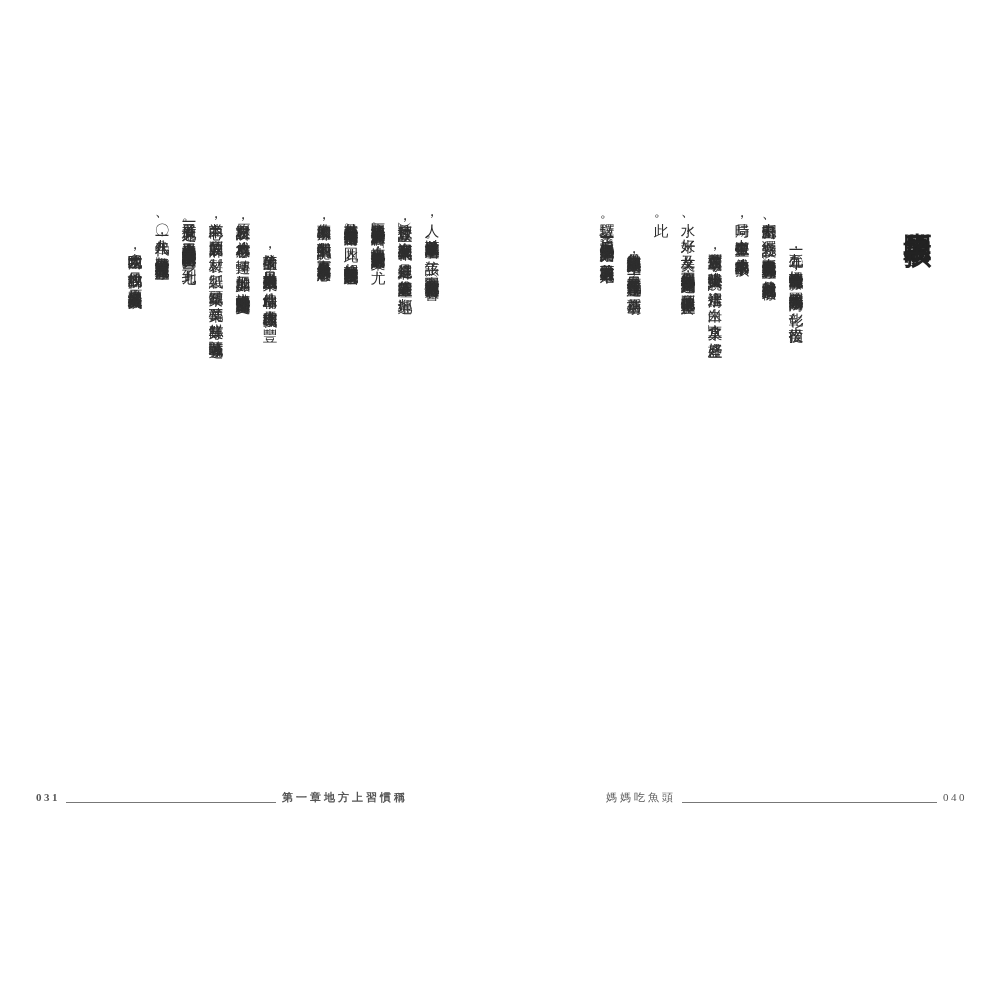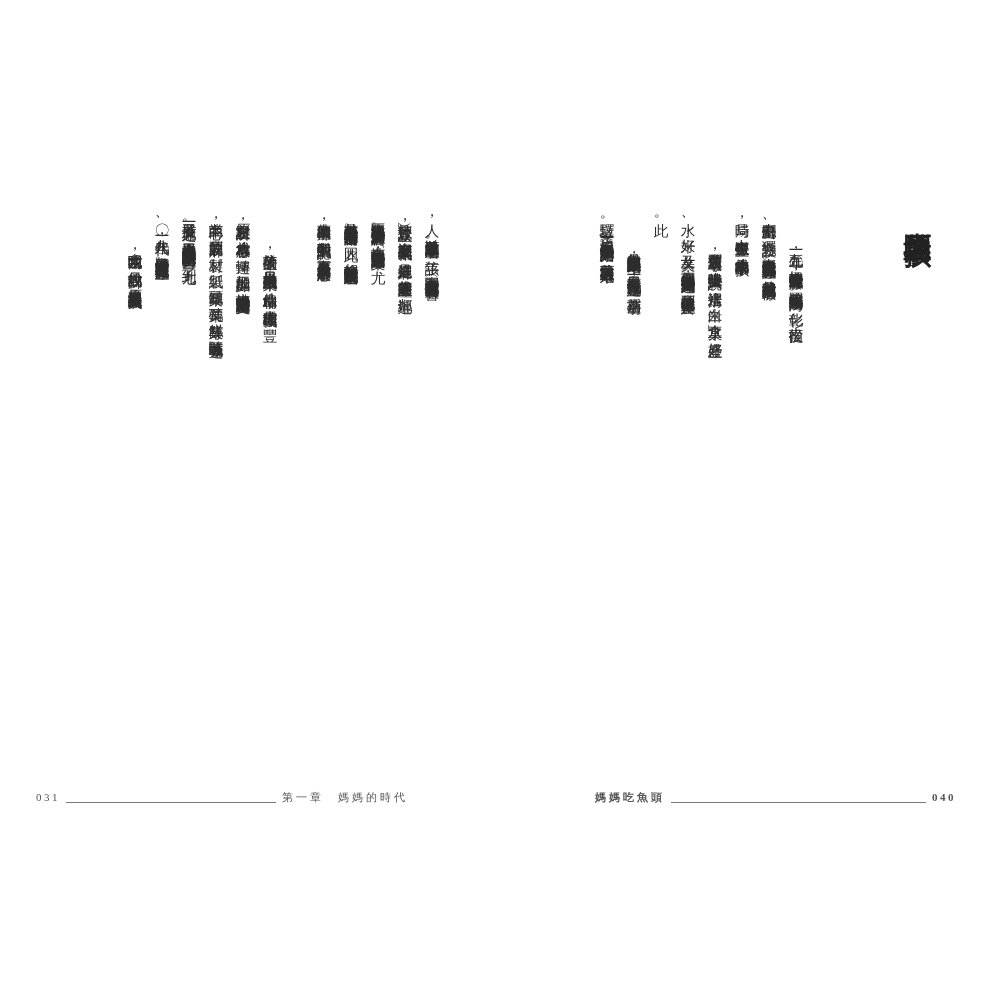--- a/index.html
+++ b/index.html
@@ -35,56 +35,56 @@
       top: 790px;
       height: 14px;
       font-size: 11px;
       color: #555;
       display: flex;
       align-items: center;
     }
     .footer .rule { display: inline-block; height: 0; border-bottom: 1px solid #777; margin: 0 6px; position: relative; top: 5px; }
     .footer .num { letter-spacing: 2.5px; font-family: "Liberation Serif", serif; font-size: 11px; }
     .footer .txt { letter-spacing: 3px; }
-    .footer .chap { margin-right: 14px; letter-spacing: 3px; }
+    .footer .chap { margin-right: 0; letter-spacing: 3px; }
   </style>
 </head>
 <body>
 
 <div class="page left">
   <div class="col" style="left:424px;">人，以葫蘆墩米及水果產區聞名。該年，「臺灣製麻會社」（地方上習慣稱「布袋會</div>
   <div class="col" style="left:397px;">社」）於豐原設立，在沒有塑膠工業的年代，這裡是麻繩、麻袋的重要產區。鄰近地</div>
   <div class="col" style="left:370px;">區也因此種植了不少黃麻作為製麻原料。在地人很愛的「麻薏」就是黃麻的嫩葉，尤</div>
   <div class="col" style="left:343px;">其是在臺中研發的黃麻品種特別適合食用。因此，相較於大麵羹與我其實沒怎麼吃過</div>
   <div class="col" style="left:316px;">的東泉辣椒醬，我對臺中的認同，有更多是來自夏天的番薯麻薏湯。</div>
   <div class="col" style="left:262px; top:242px;">接著發生的，是日本人大力推動的伐木工業，八仙山林場、大雪山林場開伐，豐</div>
   <div class="col" style="left:235px;">原設立製材所，成為木材存放、轉運、加工的據點，也轉變為中部重要的交通樞紐與</div>
   <div class="col" style="left:208px;">商業中心，豐原的製麻、製材、製紙、鳳梨罐頭、磚瓦業、糕餅業等，隨著區域蓬勃</div>
   <div class="col" style="left:181px;">發展有了一席之地。木器工業的發展也帶動漆器產業及相關的美術工藝，到了一九七</div>
   <div class="col" style="left:154px;">〇、一九八〇年代，臺灣外銷出口的漆器已經有九成產自豐原。</div>
   <div class="col" style="left:127px; top:242px;">我太晚才明白，母親的故鄉，原來是這樣豐富美好的城鎮。</div>
 
-  <div class="footer" style="left:36px;">
+  <div class="footer" style="left:36px;font-weight:bold;">
     <span class="num">031</span>
     <span class="rule" style="width:210px;"></span>
     <span class="chap">第一章</span>
-    <span class="txt">媽媽的時代</span>
+    <span class="txt">地方上習慣稱</span>
   </div>
 </div>
 
 <div class="page right">
   <div class="title">豐原的孩子</div>
 
   <div class="col" style="left:288px; top:242px;">一九五〇年，扭轉臺灣命運的韓戰爆發，美國第七艦隊協防臺灣。彰化、南投從</div>
   <div class="col" style="left:261px;">臺中縣劃出、獨立設縣，臺中縣政府也因此從員林遷到豐原。我的母親就是在這樣的</div>
   <div class="col" style="left:234px;">時局，出生在臺中豐原，成為家中最小的孩子。</div>
   <div class="col" style="left:207px; top:242px;">豐原舊名葫蘆墩，小時候常聽大人說，這裡「水清、米白、查某水」，盛產好</div>
   <div class="col" style="left:180px;">水、好米，及美女，但要到很多年後接觸臺灣史我才知道，豐原的特色遠遠不僅止於</div>
   <div class="col" style="left:153px;">此。</div>
   <div class="col" style="left:126px; top:242px;">曾是中部鐵路樞紐的豐原火車站，早在日本時代一九〇五年就已建置，稱為葫蘆</div>
   <div class="col" style="left:99px;">墩驛。根據一九一二年《臺灣鐵道案內》的介紹，葫蘆墩的人口有五千七百八十二</div>
 
-  <div class="footer" style="left:95px;font-weight:bold;">
+  <div class="footer" style="left:106px;">
     <span class="txt">媽媽吃魚頭</span>
     <span class="rule" style="width:255px;"></span>
     <span class="num">040</span>
   </div>
 </div>
 
 </body></html>

